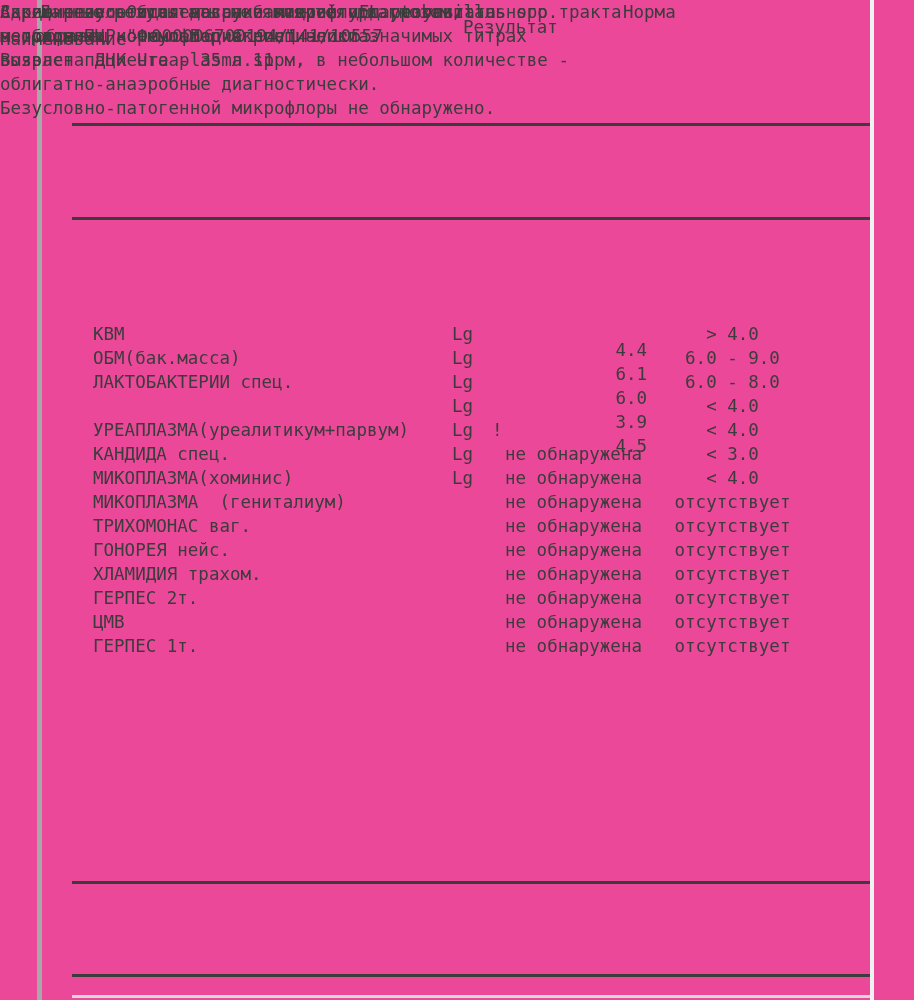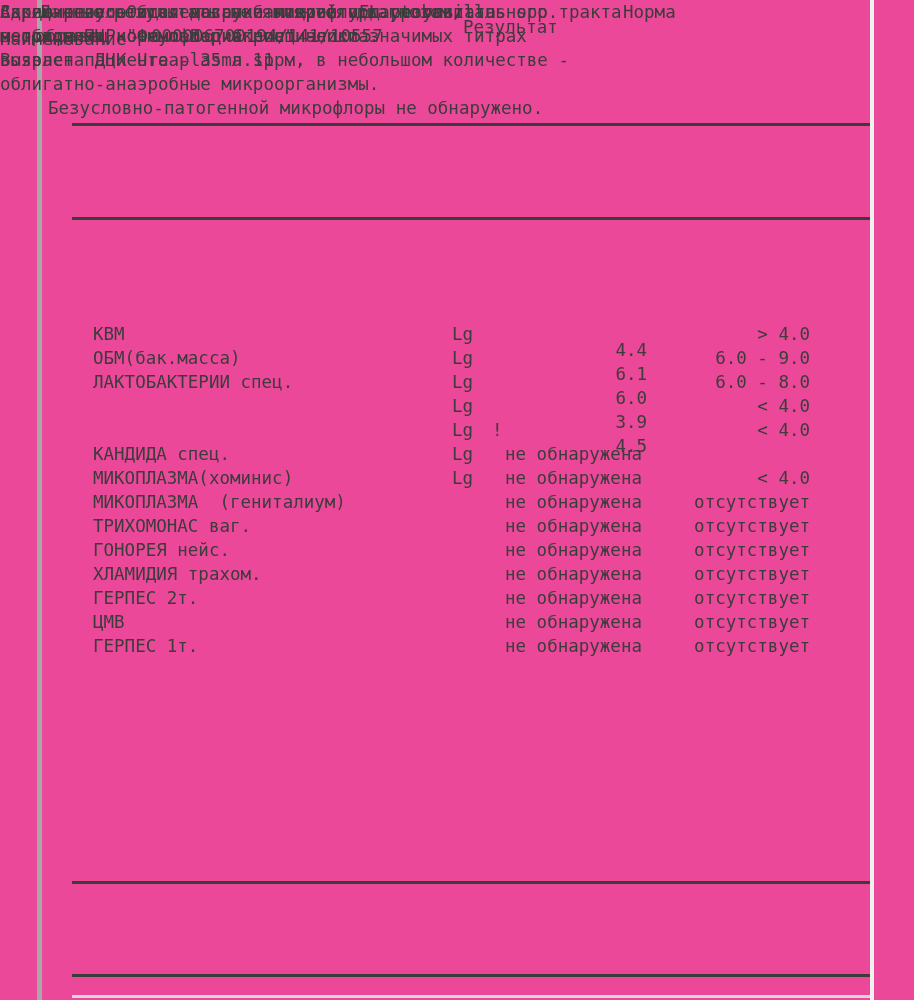--- a/index.html
+++ b/index.html
@@ -86,21 +86,21 @@
     font-size: 17.5px;
     line-height: 24px;
     white-space: pre;
     color: #3c3c3c;
   }
   .c-name  { left: 78px; }
   .c-units { left: 437px; }
   .c-flag  { left: 477px; }
   .c-res-num  { left: 480px; width: 152px; text-align: right; margin-top: 16px; }
   .c-res-text { left: 490px; }
-  .c-norm  { left: 640px; width: 155px; text-align: right; }
+  .c-norm  { left: 640px; width: 155px; text-align: center; }
 </style>
 </head>
 <body>
 
 <div id="page">
 
   <div class="scan-edge-left"></div>
   <div class="scan-edge-right"></div>
 
   <div class="sheet">
@@ -145,29 +145,31 @@
           <span class="cell c-units">Lg</span>
           <span class="cell c-res-num">6.0</span>
           <span class="cell c-norm">6.0 - 8.0</span>
         </div>
         <div class="row">
           <span class="cell c-units">Lg</span>
           <span class="cell c-res-num">3.9</span>
           <span class="cell c-norm">&lt; 4.0</span>
         </div>
         <div class="row">
+          <span class="cell c-name">УРЕАПЛАЗМА(уреалитикум+парвум)</span>
           <span class="cell c-units">Lg</span>
           <span class="cell c-flag">!</span>
           <span class="cell c-res-num">4.5</span>
           <span class="cell c-norm">&lt; 4.0</span>
         </div>
         <div class="row">
           <span class="cell c-name">КАНДИДА спец.</span>
           <span class="cell c-units">Lg</span>
           <span class="cell c-res-text">не обнаружена</span>
+          <span class="cell c-norm">&lt; 3.0</span>
         </div>
         <div class="row">
           <span class="cell c-name">МИКОПЛАЗМА(хоминис)</span>
           <span class="cell c-units">Lg</span>
           <span class="cell c-res-text">не обнаружена</span>
           <span class="cell c-norm">&lt; 4.0</span>
         </div>
         <div class="row">
           <span class="cell c-name">МИКОПЛАЗМА  (гениталиум)</span>
           <span class="cell c-res-text">не обнаружена</span>
@@ -202,22 +204,22 @@
           <span class="cell c-name">ГЕРПЕС 1т.</span>
           <span class="cell c-res-text">не обнаружена</span>
           <span class="cell c-norm">отсутствует</span>
         </div>
       </div>
 
     <div id="conclusion">
       <div class="txt" style="left:0; top:0;">Заключение: Общая масса бактерий и Lactobacillus spp.</div>
       <div class="txt" style="left:0; top:24px;">в пределах нормы. В диагностически значимых титрах</div>
       <div class="txt" style="left:0; top:48px;">выявлена ДНК Ureaplasma spp., в небольшом количестве -</div>
-      <div class="txt" style="left:0; top:72px;">облигатно-анаэробные микроорганизмы.</div>
-      <div class="txt" style="left:0; top:96px;padding-left:48px;">Безусловно-патогенной микрофлоры не обнаружено.</div>
+      <div class="txt" style="left:0; top:72px;">облигатно-анаэробные диагностически.</div>
+      <div class="txt" style="left:0; top:96px;">Безусловно-патогенной микрофлоры не обнаружено.</div>
     </div>
 
     <div class="rule" style="top:881px;"></div>
 
     <div id="disclaimer">
       <div class="txt" style="left:0; top:0;margin-left:40px;">Данные результаты не являются диагнозом,</div>
       <div class="txt" style="left:0; top:24px;">необходима консультация специалиста.</div>
     </div>
 
     <div class="rule" style="top:974px;"></div>

